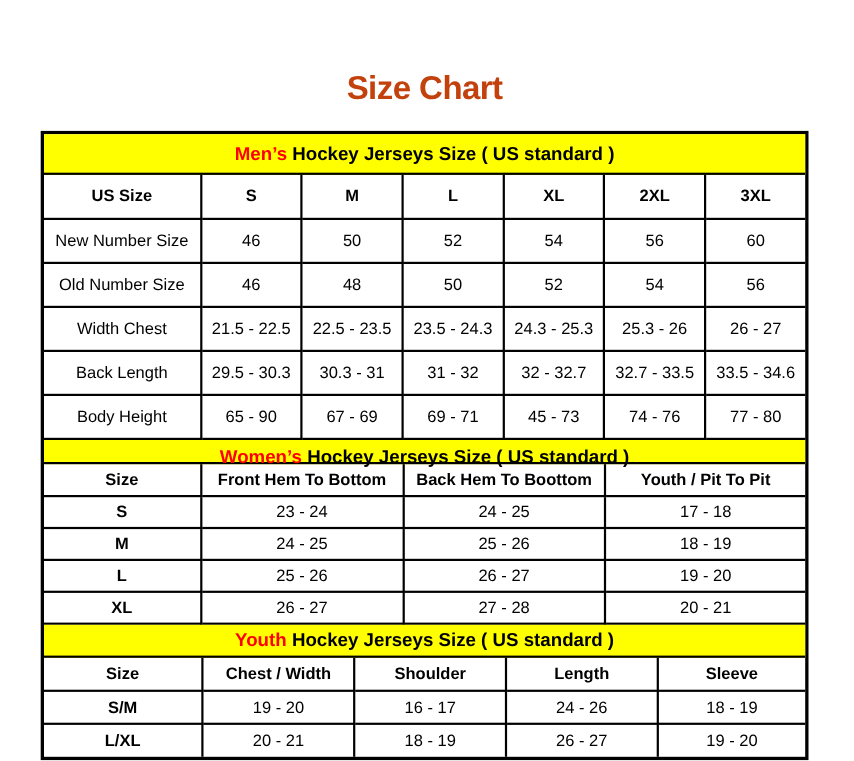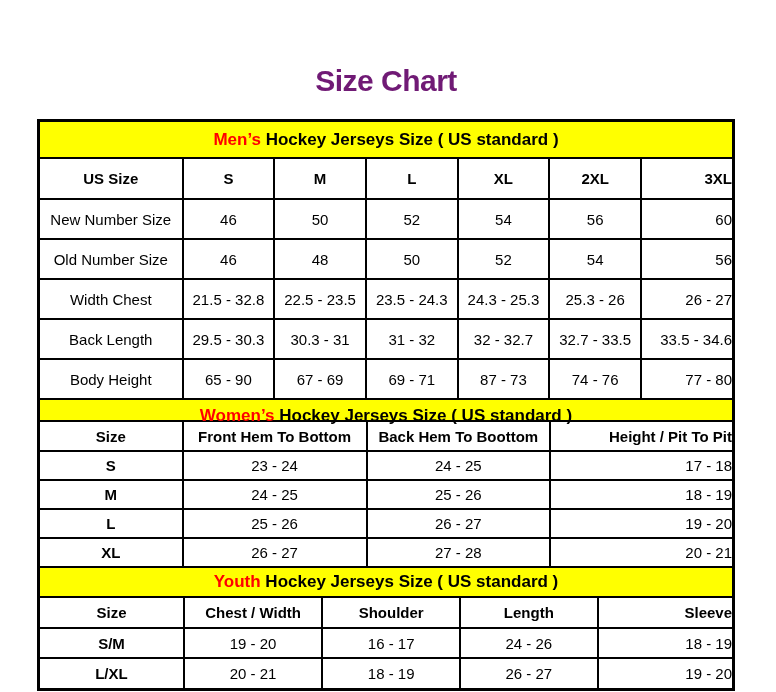--- a/index.html
+++ b/index.html
@@ -2,38 +2,38 @@
 <html><head>
 <meta charset="utf-8">
 <style>
   * { margin:0; padding:0; box-sizing:border-box; }
   html,body { width:776px; height:692px; background:#ffffff; overflow:hidden;
               font-family:"Liberation Sans", sans-serif; color:#000; }
   .canvas { position:relative; width:776px; height:692px; background:#ffffff; }
 
   .page-title { position:absolute; left:37px; top:64px; width:698px;
                 text-align:center; font-size:30px; font-weight:bold;
-                color:#701a75; letter-spacing:-0.5px; }
+                color:#c2410c; letter-spacing:-0.5px; }
 
   .chart-frame { position:absolute; left:37px; top:119px; width:698px;
                  border:3px solid #000; background:#fff; }
 
   .band { background:#ffff00; text-align:center; font-weight:bold;
           font-size:17px; border-bottom:2px solid #000; }
   .band-1 { height:37px; line-height:35px; }
   .band-2 { height:22px; line-height:32px; }
   .band-3 { height:30px; line-height:28px;text-align:center; }
   .red { color:#ff0000; }
 
   table { width:100%; border-collapse:collapse; table-layout:fixed; }
   td, th { border:2px solid #000; text-align:center; vertical-align:middle;
            font-size:15px; overflow:hidden; white-space:nowrap; }
   th { border-top:0; font-weight:bold; }
   td:first-child, th:first-child { border-left:0; }
-  td:last-child,  th:last-child  { border-right:0;text-align:right; }
+  td:last-child,  th:last-child  { border-right:0; }
   .last-table tr:last-child td { border-bottom:0; }
 
   .men-table tr   { height:40px; }
   .women-table tr { height:29px; }
   .youth-table tr { height:30px; }
   td.lead { font-weight:bold; }
 
   .wavy { text-decoration-style:wavy;
           text-decoration-color:#d84a3f; text-decoration-thickness:1px;
           text-underline-offset:3px; }
@@ -82,63 +82,63 @@
         <td>Old Number Size</td>
         <td>46</td>
         <td>48</td>
         <td>50</td>
         <td>52</td>
         <td>54</td>
         <td>56</td>
       </tr>
       <tr>
         <td>Width Chest</td>
-        <td>21.5 - 32.8</td>
+        <td>21.5 - 22.5</td>
         <td>22.5 - 23.5</td>
         <td>23.5 - 24.3</td>
         <td>24.3 - 25.3</td>
         <td>25.3 - 26</td>
         <td>26 - 27</td>
       </tr>
       <tr>
         <td>Back Length</td>
         <td>29.5 - 30.3</td>
         <td>30.3 - 31</td>
         <td>31 - 32</td>
         <td>32 - 32.7</td>
         <td>32.7 - 33.5</td>
         <td>33.5 - 34.6</td>
       </tr>
       <tr>
         <td>Body Height</td>
         <td>65 - 90</td>
         <td>67 - 69</td>
         <td>69 - 71</td>
-        <td>87 - 73</td>
+        <td>45 - 73</td>
         <td>74 - 76</td>
         <td>77 - 80</td>
       </tr>
     </tbody>
       </table>
 
     <div class="band band-2"><span class="red">Women’s</span> <span>Hockey Jerseys Size ( US standard )</span></div>
 
     <table class="women-table">
       <colgroup>
         <col style="width:20.6%">
           <col style="width:26.6%">
           <col style="width:26.5%">
           <col style="width:26.3%">
       </colgroup>
       <tbody>
           <tr>
         <th>Size</th>
         <th>Front Hem To Bottom</th>
         <th><span>Back Hem To</span> <span class="wavy">Boottom</span></th>
-        <th>Height / Pit To Pit</th>
+        <th>Youth / Pit To Pit</th>
       </tr>
       <tr>
         <td class="lead">S</td>
         <td>23 - 24</td>
         <td>24 - 25</td>
         <td>17 - 18</td>
       </tr>
       <tr>
         <td class="lead">M</td>
         <td>24 - 25</td>

